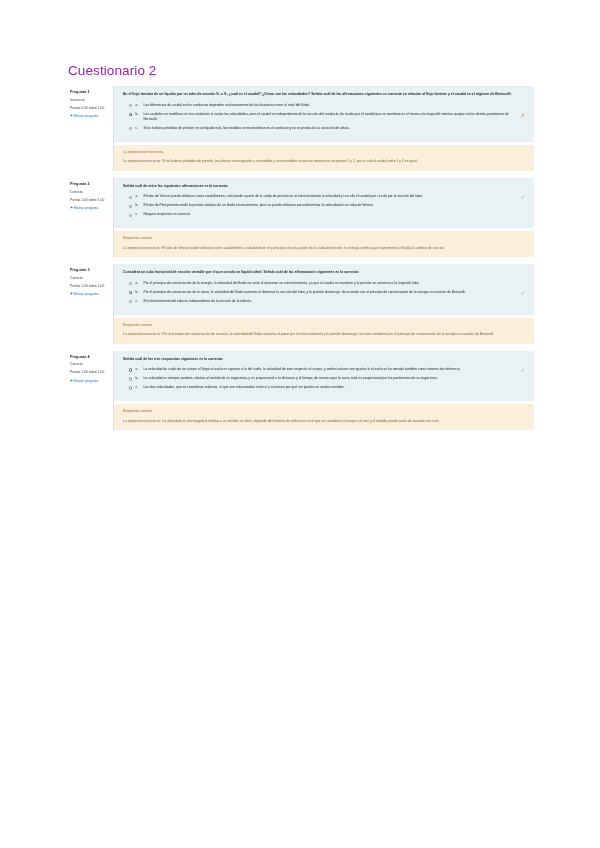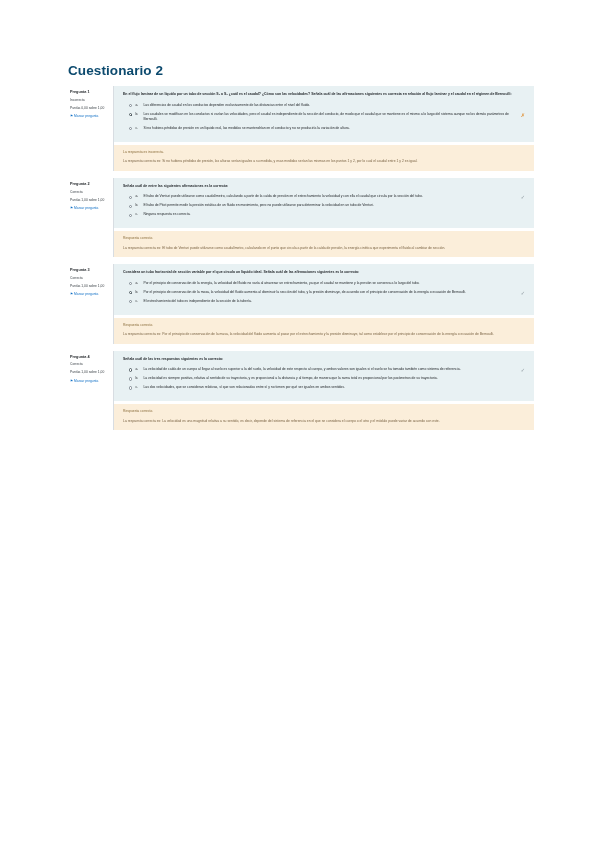--- a/index.html
+++ b/index.html
@@ -15,22 +15,22 @@
   #page {
     width: 600px; height: 848px;
     position: relative;
     background: #ffffff;
   }
   .page-title {
     position: absolute;
     left: 68px;
     top: 62px;
     font-size: 13.5px;
-    font-weight: 700;
-    color: #0c4a6e;
+    font-weight: 400;
+    color: #a21caf;
     letter-spacing: 0.1px;
     line-height: 18px;
   }
   .quiz-body {
     position: absolute;
     left: 68px;
     top: 86px;
     width: 466px;
   }
   .qcard {

